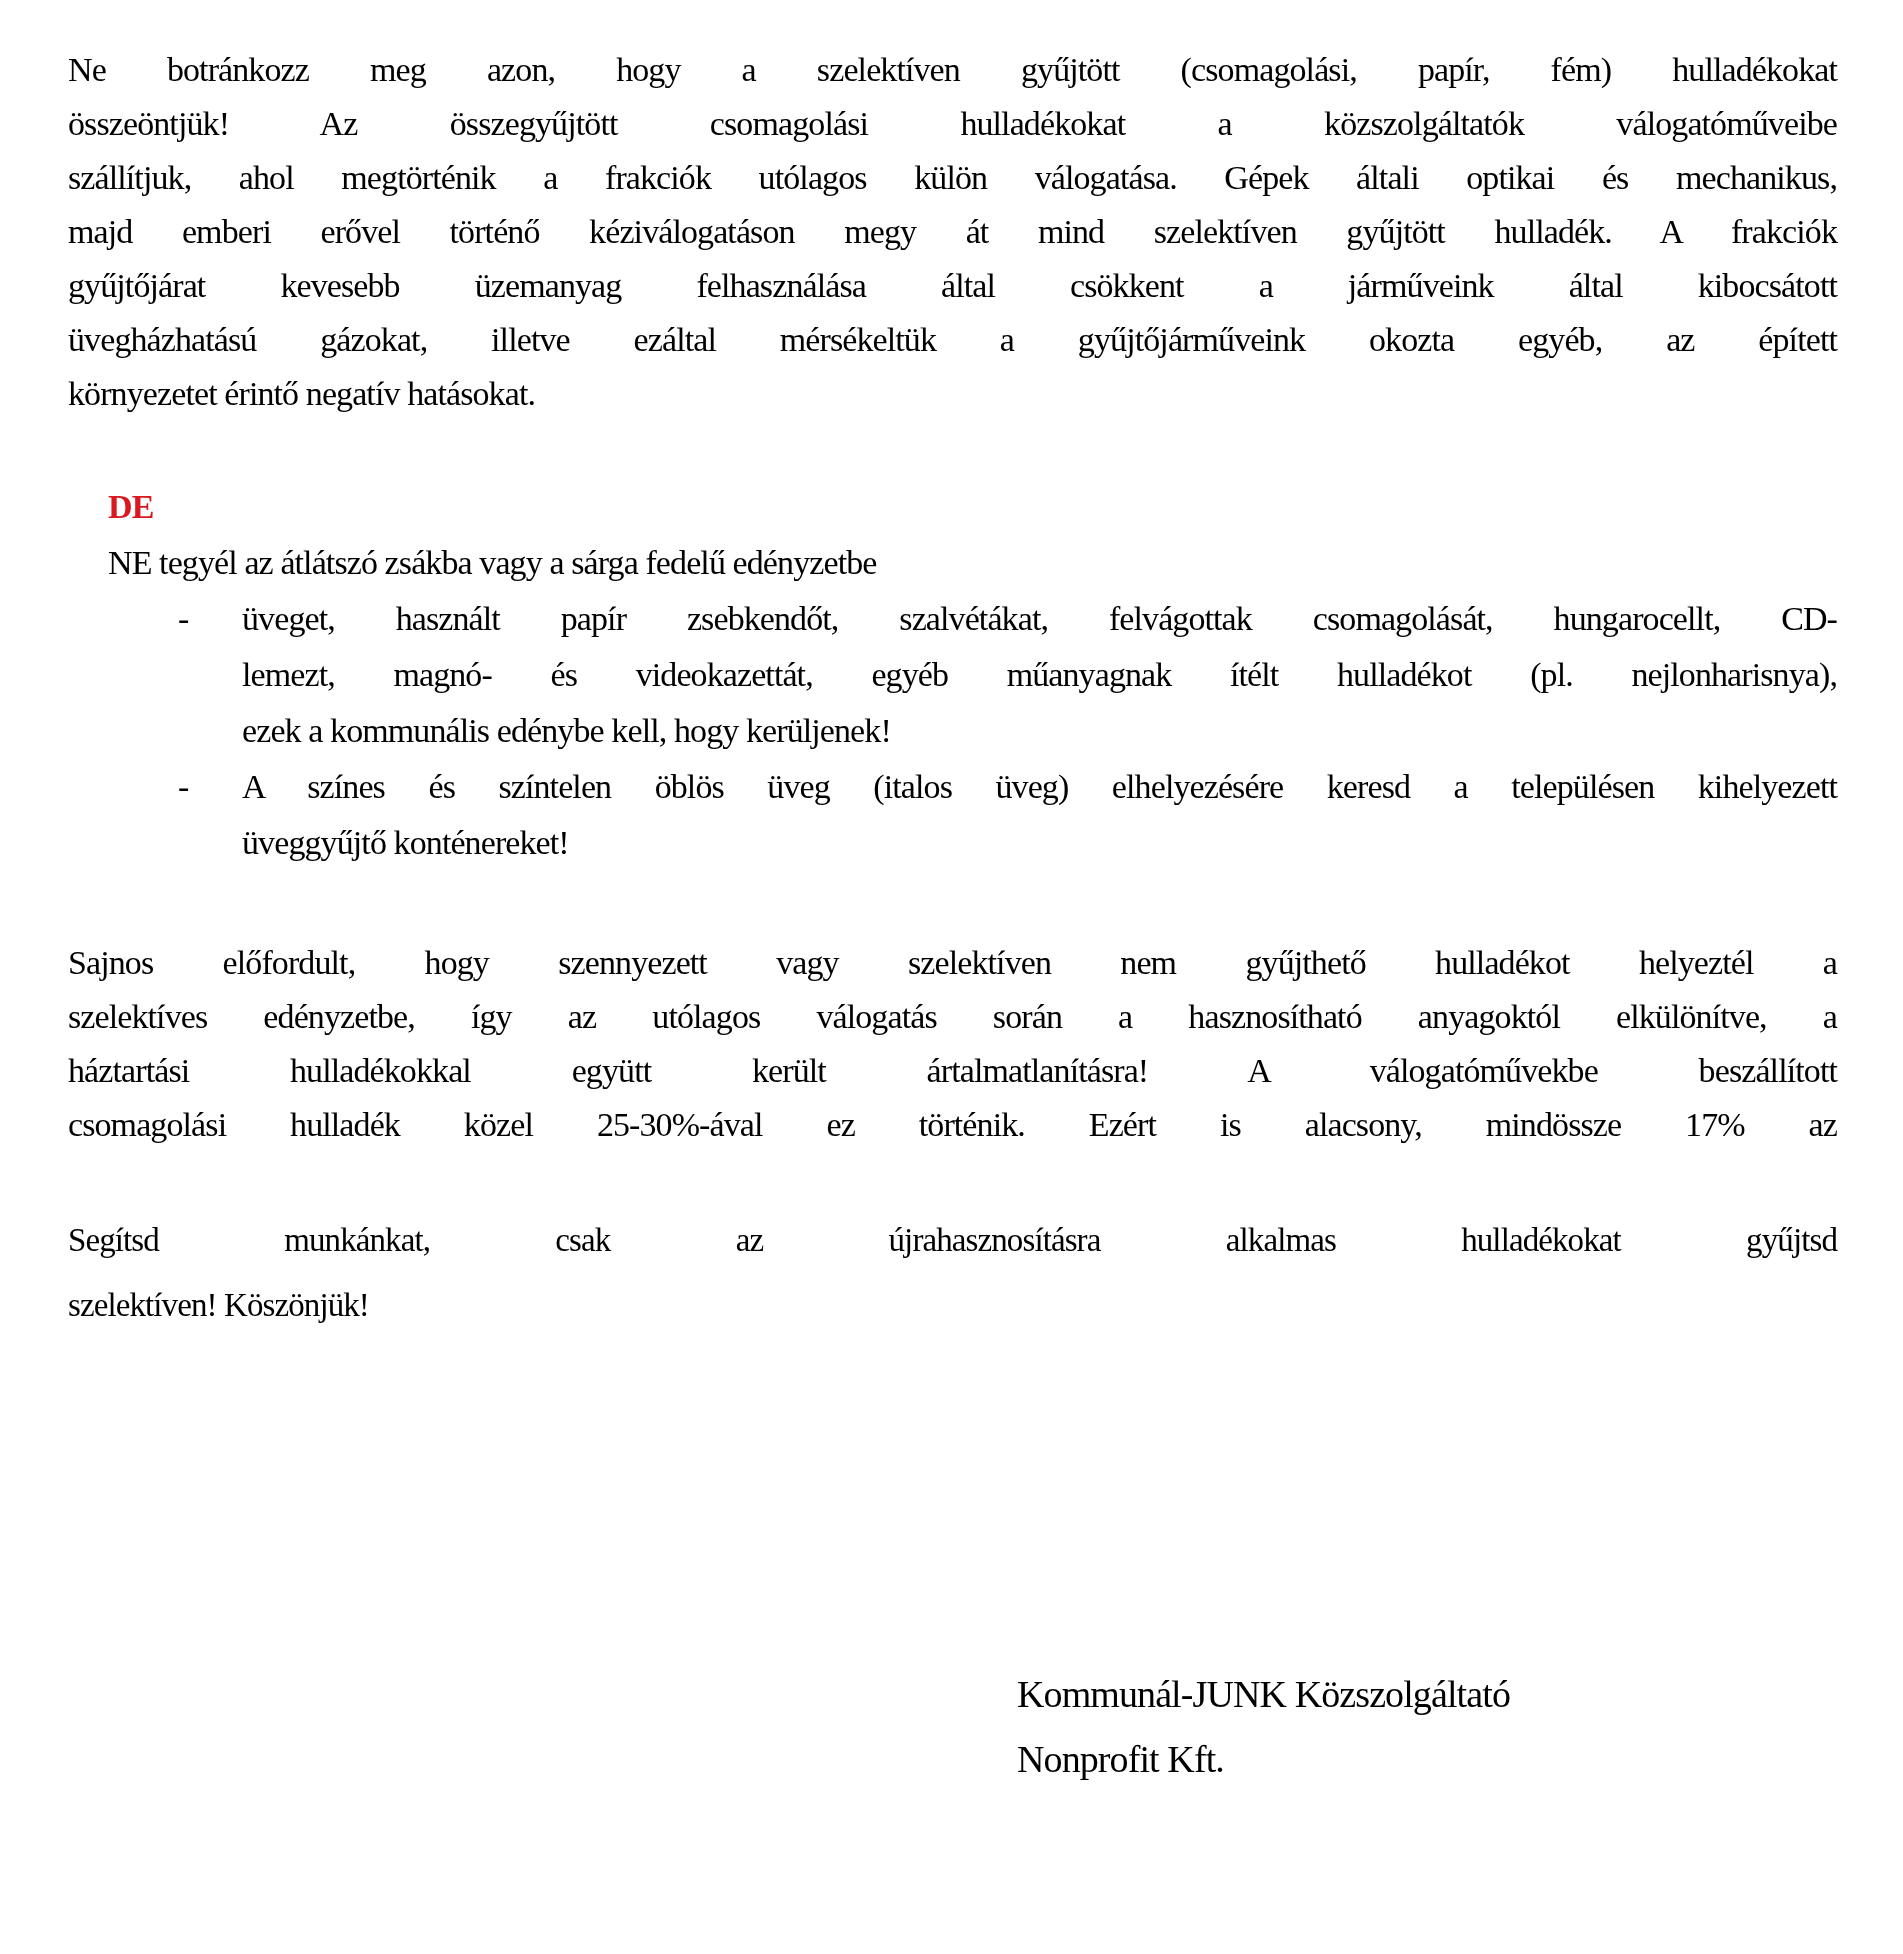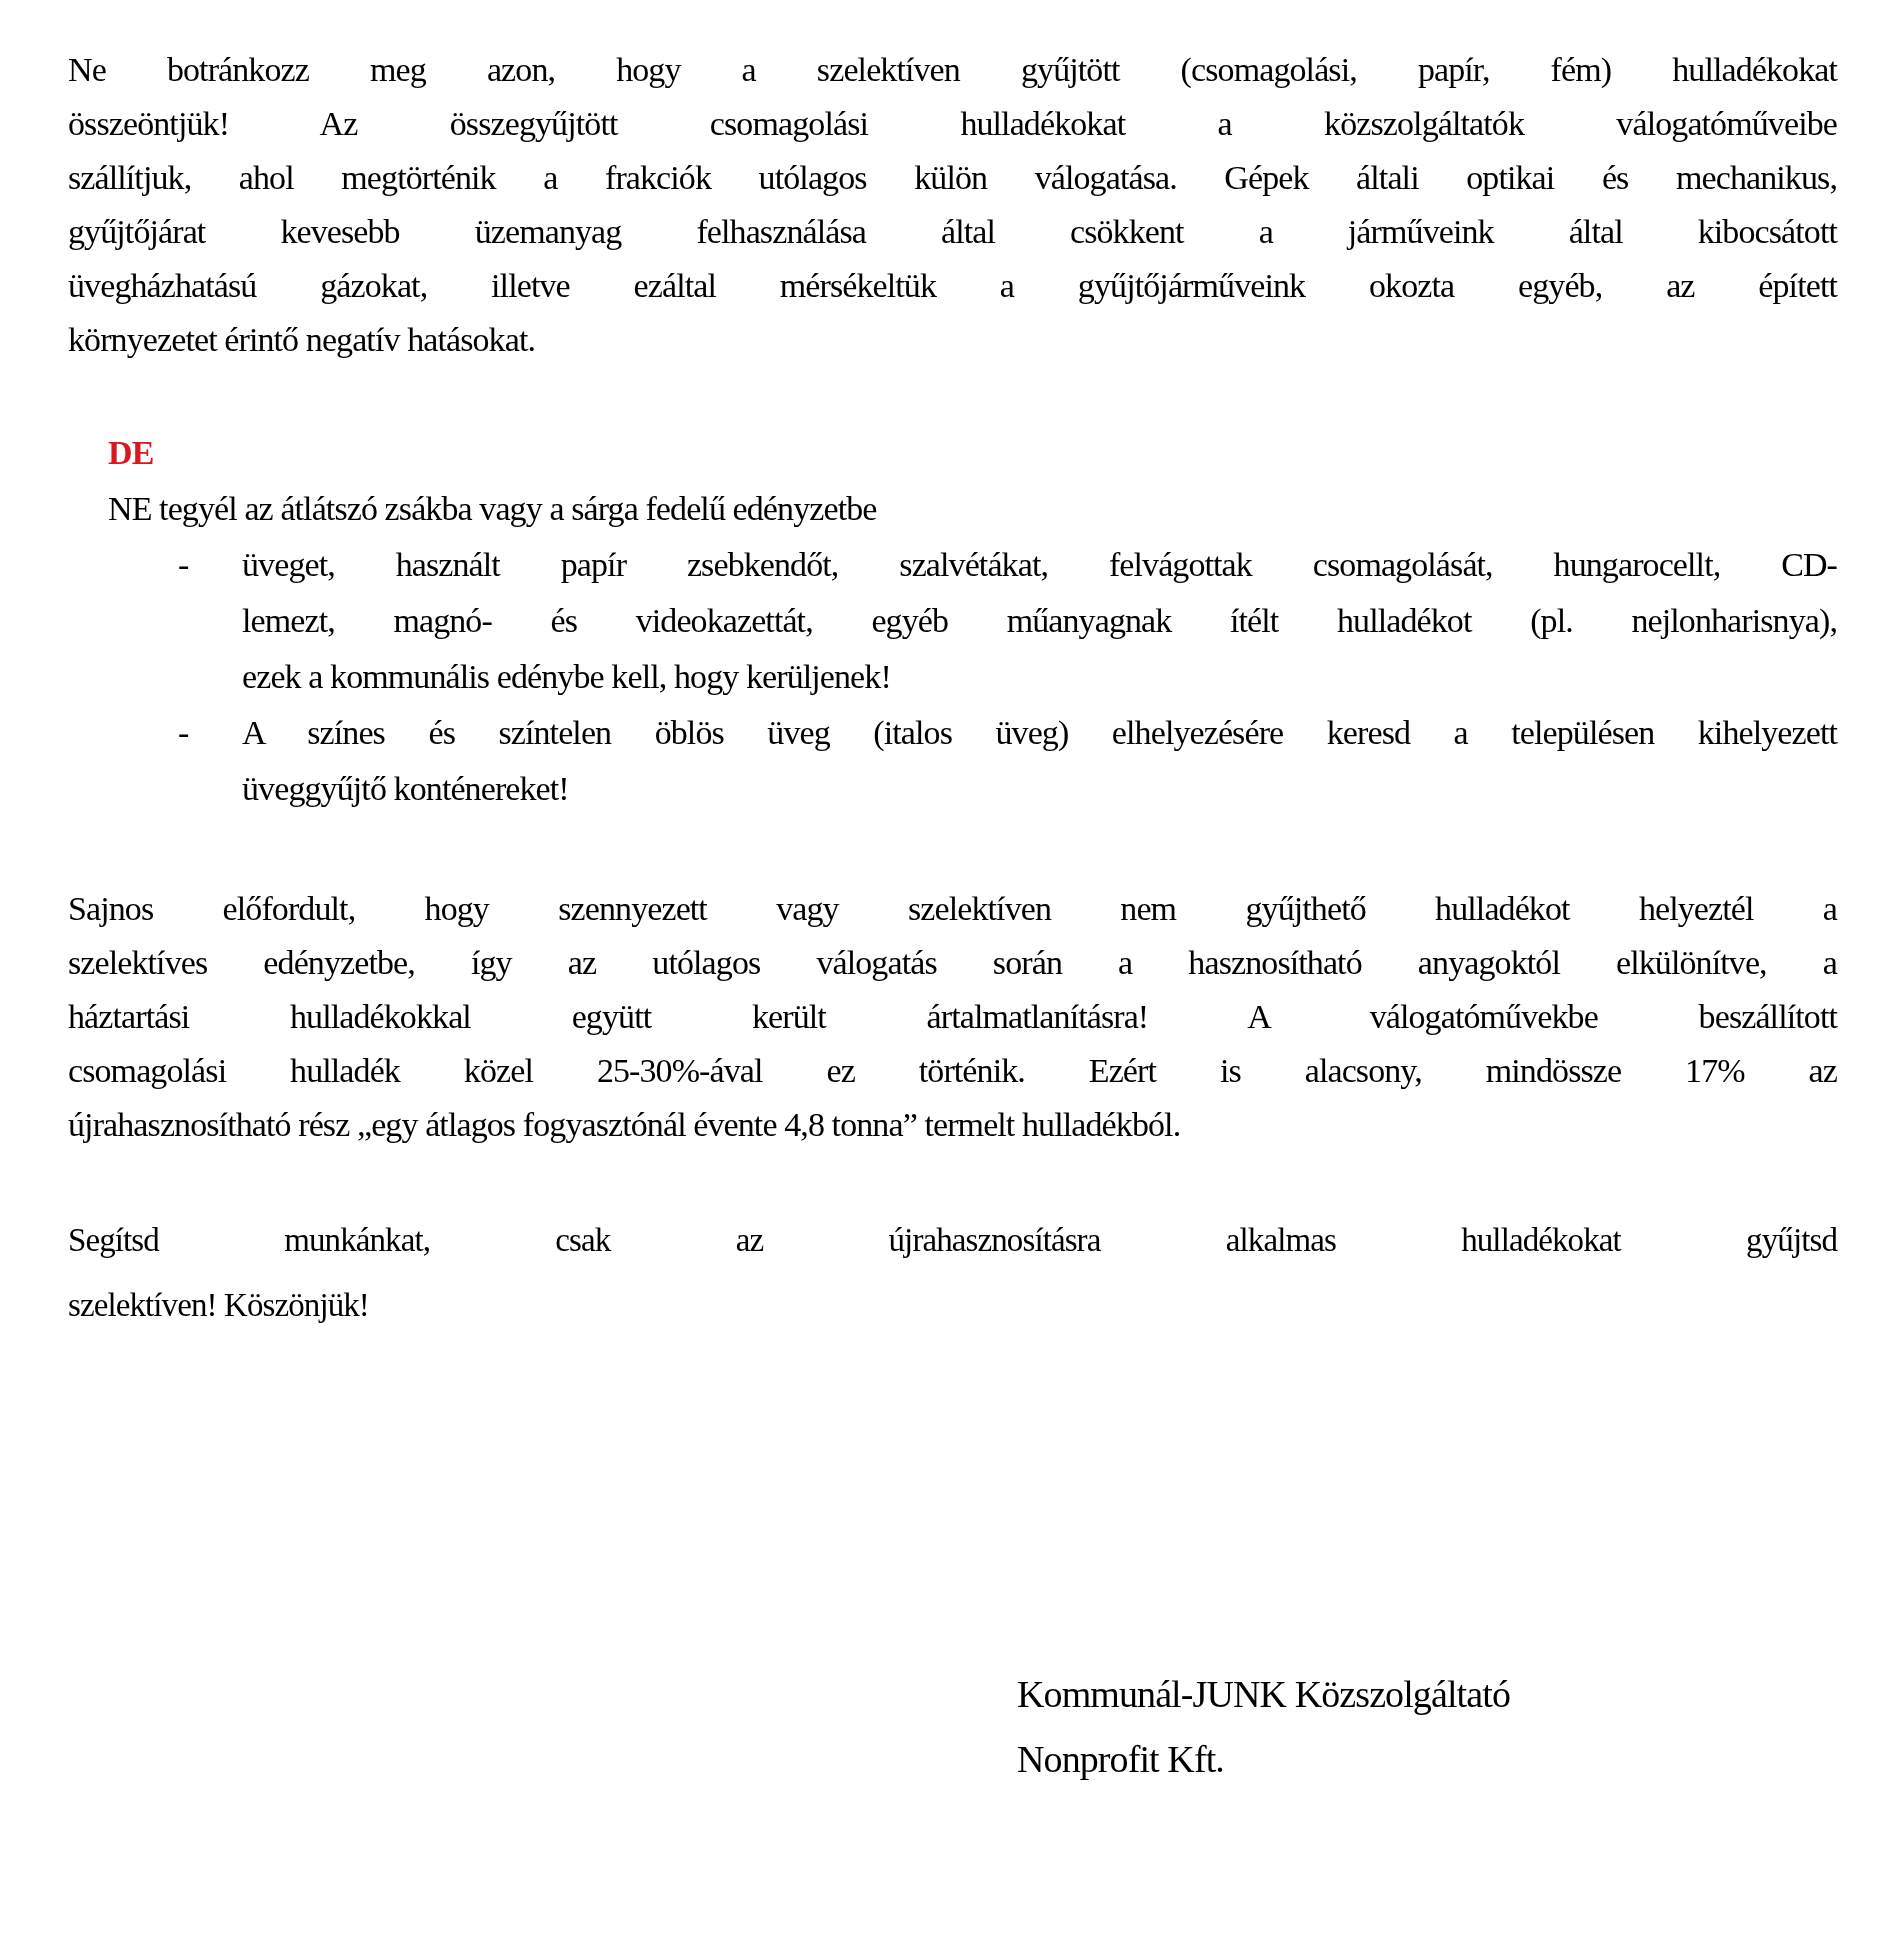--- a/index.html
+++ b/index.html
@@ -65,20 +65,21 @@
 </head>
 <body>
 
 <div class="page">
   <div class="content body-text">
 
     <div>
       <div class="line jline">Ne botránkozz meg azon, hogy a szelektíven gyűjtött (csomagolási, papír, fém) hulladékokat</div>
       <div class="line jline">összeöntjük! Az összegyűjtött csomagolási hulladékokat a közszolgáltatók válogatóműveibe</div>
       <div class="line jline">szállítjuk, ahol megtörténik a frakciók utólagos külön válogatása. Gépek általi optikai és mechanikus,</div>
+      <div class="line jline">majd emberi erővel történő kéziválogatáson megy át mind szelektíven gyűjtött hulladék. A frakciók</div>
       <div class="line jline">gyűjtőjárat kevesebb üzemanyag felhasználása által csökkent a járműveink által kibocsátott</div>
       <div class="line jline">üvegházhatású gázokat, illetve ezáltal mérsékeltük a gyűjtőjárműveink okozta egyéb, az épített</div>
       <div class="line">környezetet érintő negatív hatásokat.</div>
     </div>
 
     <div class="sec-mid">
       <div class="line de-heading">DE</div>
       <div class="line">NE tegyél az átlátszó zsákba vagy a sárga fedelű edényzetbe</div>
 
       <div class="bullet">
@@ -93,21 +94,20 @@
         <div class="line jline">A színes és színtelen öblös üveg (italos üveg) elhelyezésére keresd a településen kihelyezett</div>
         <div class="line">üveggyűjtő konténereket!</div>
       </div>
     </div>
 
     <div class="p-sorting">
       <div class="line jline">Sajnos előfordult, hogy szennyezett vagy szelektíven nem gyűjthető hulladékot helyeztél a</div>
       <div class="line jline">szelektíves edényzetbe, így az utólagos válogatás során a hasznosítható anyagoktól elkülönítve, a</div>
       <div class="line jline">háztartási hulladékokkal együtt került ártalmatlanításra! A válogatóművekbe beszállított</div>
       <div class="line jline">csomagolási hulladék közel 25-30%-ával ez történik. Ezért is alacsony, mindössze 17% az</div>
-      <div class="line">újrahasznosítható rész „egy átlagos fogyasztónál évente 4,8 tonna” termelt hulladékból.</div>
     </div>
 
     <div class="closing">
       <div class="line jline">Segítsd munkánkat, csak az újrahasznosításra alkalmas hulladékokat gyűjtsd</div>
       <div class="line">szelektíven! Köszönjük!</div>
     </div>
 
     <div class="signature">
       <div class="line">Kommunál-JUNK Közszolgáltató</div>
       <div class="line">Nonprofit Kft.</div>

